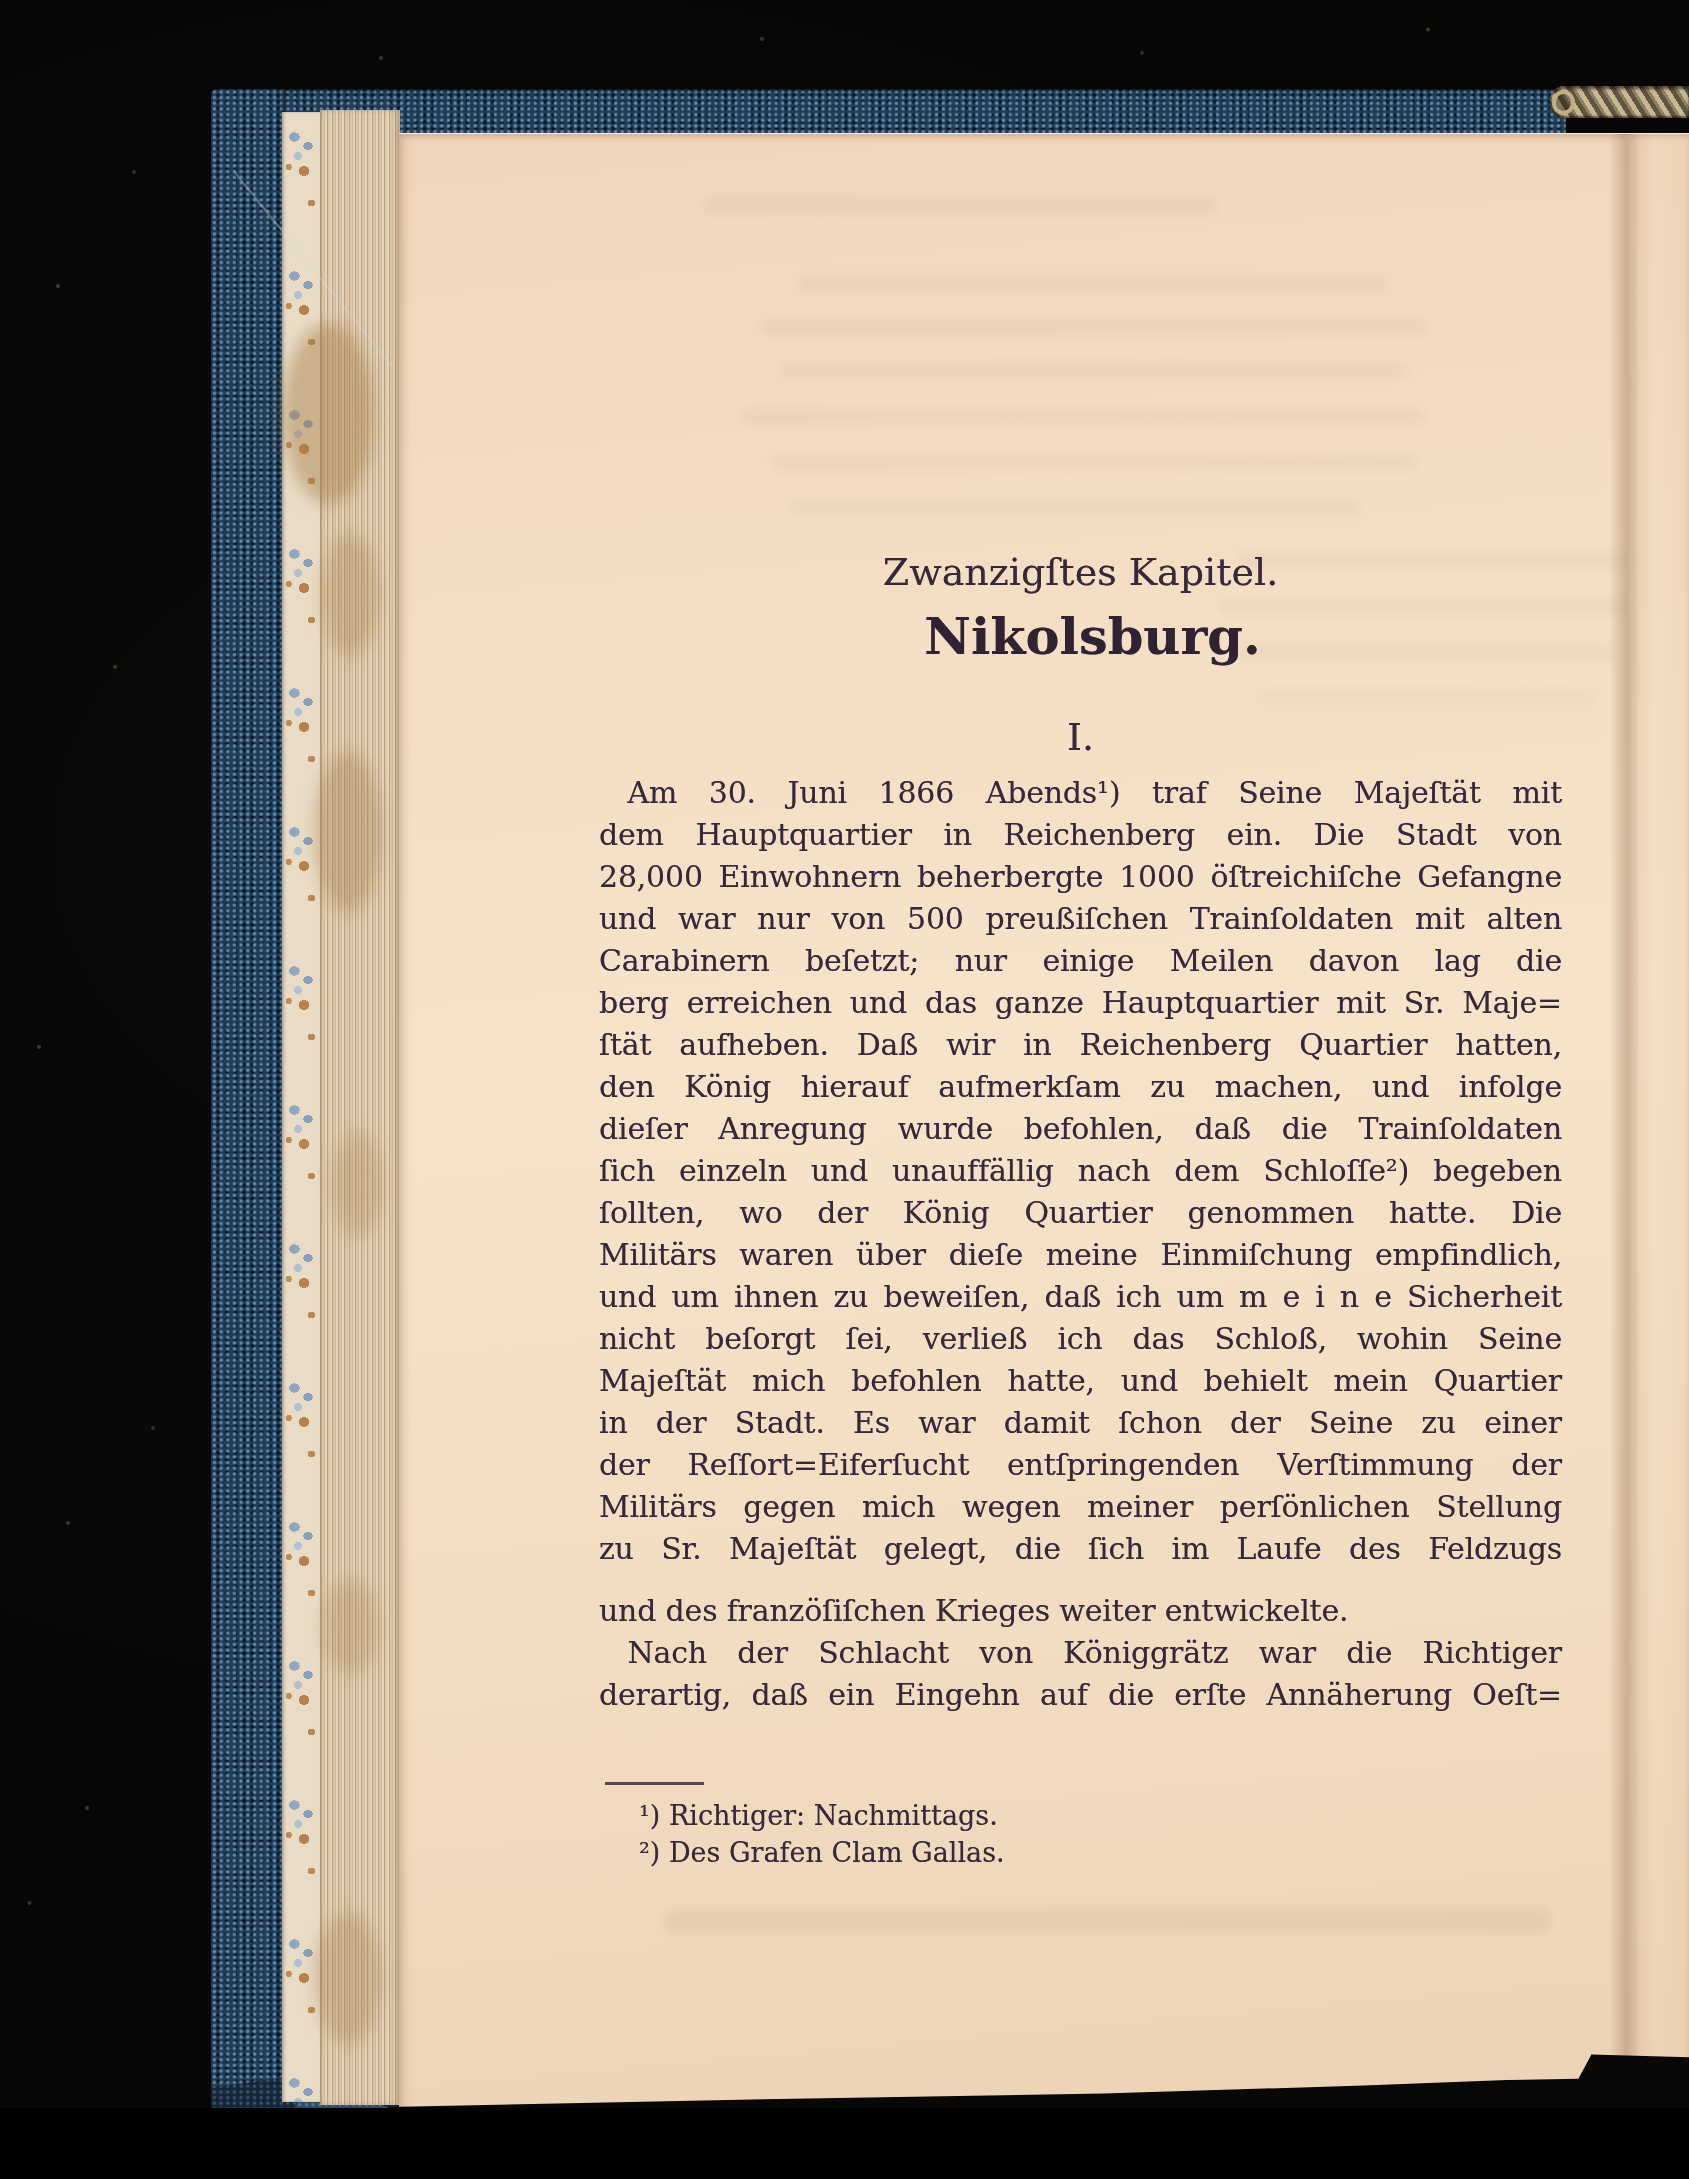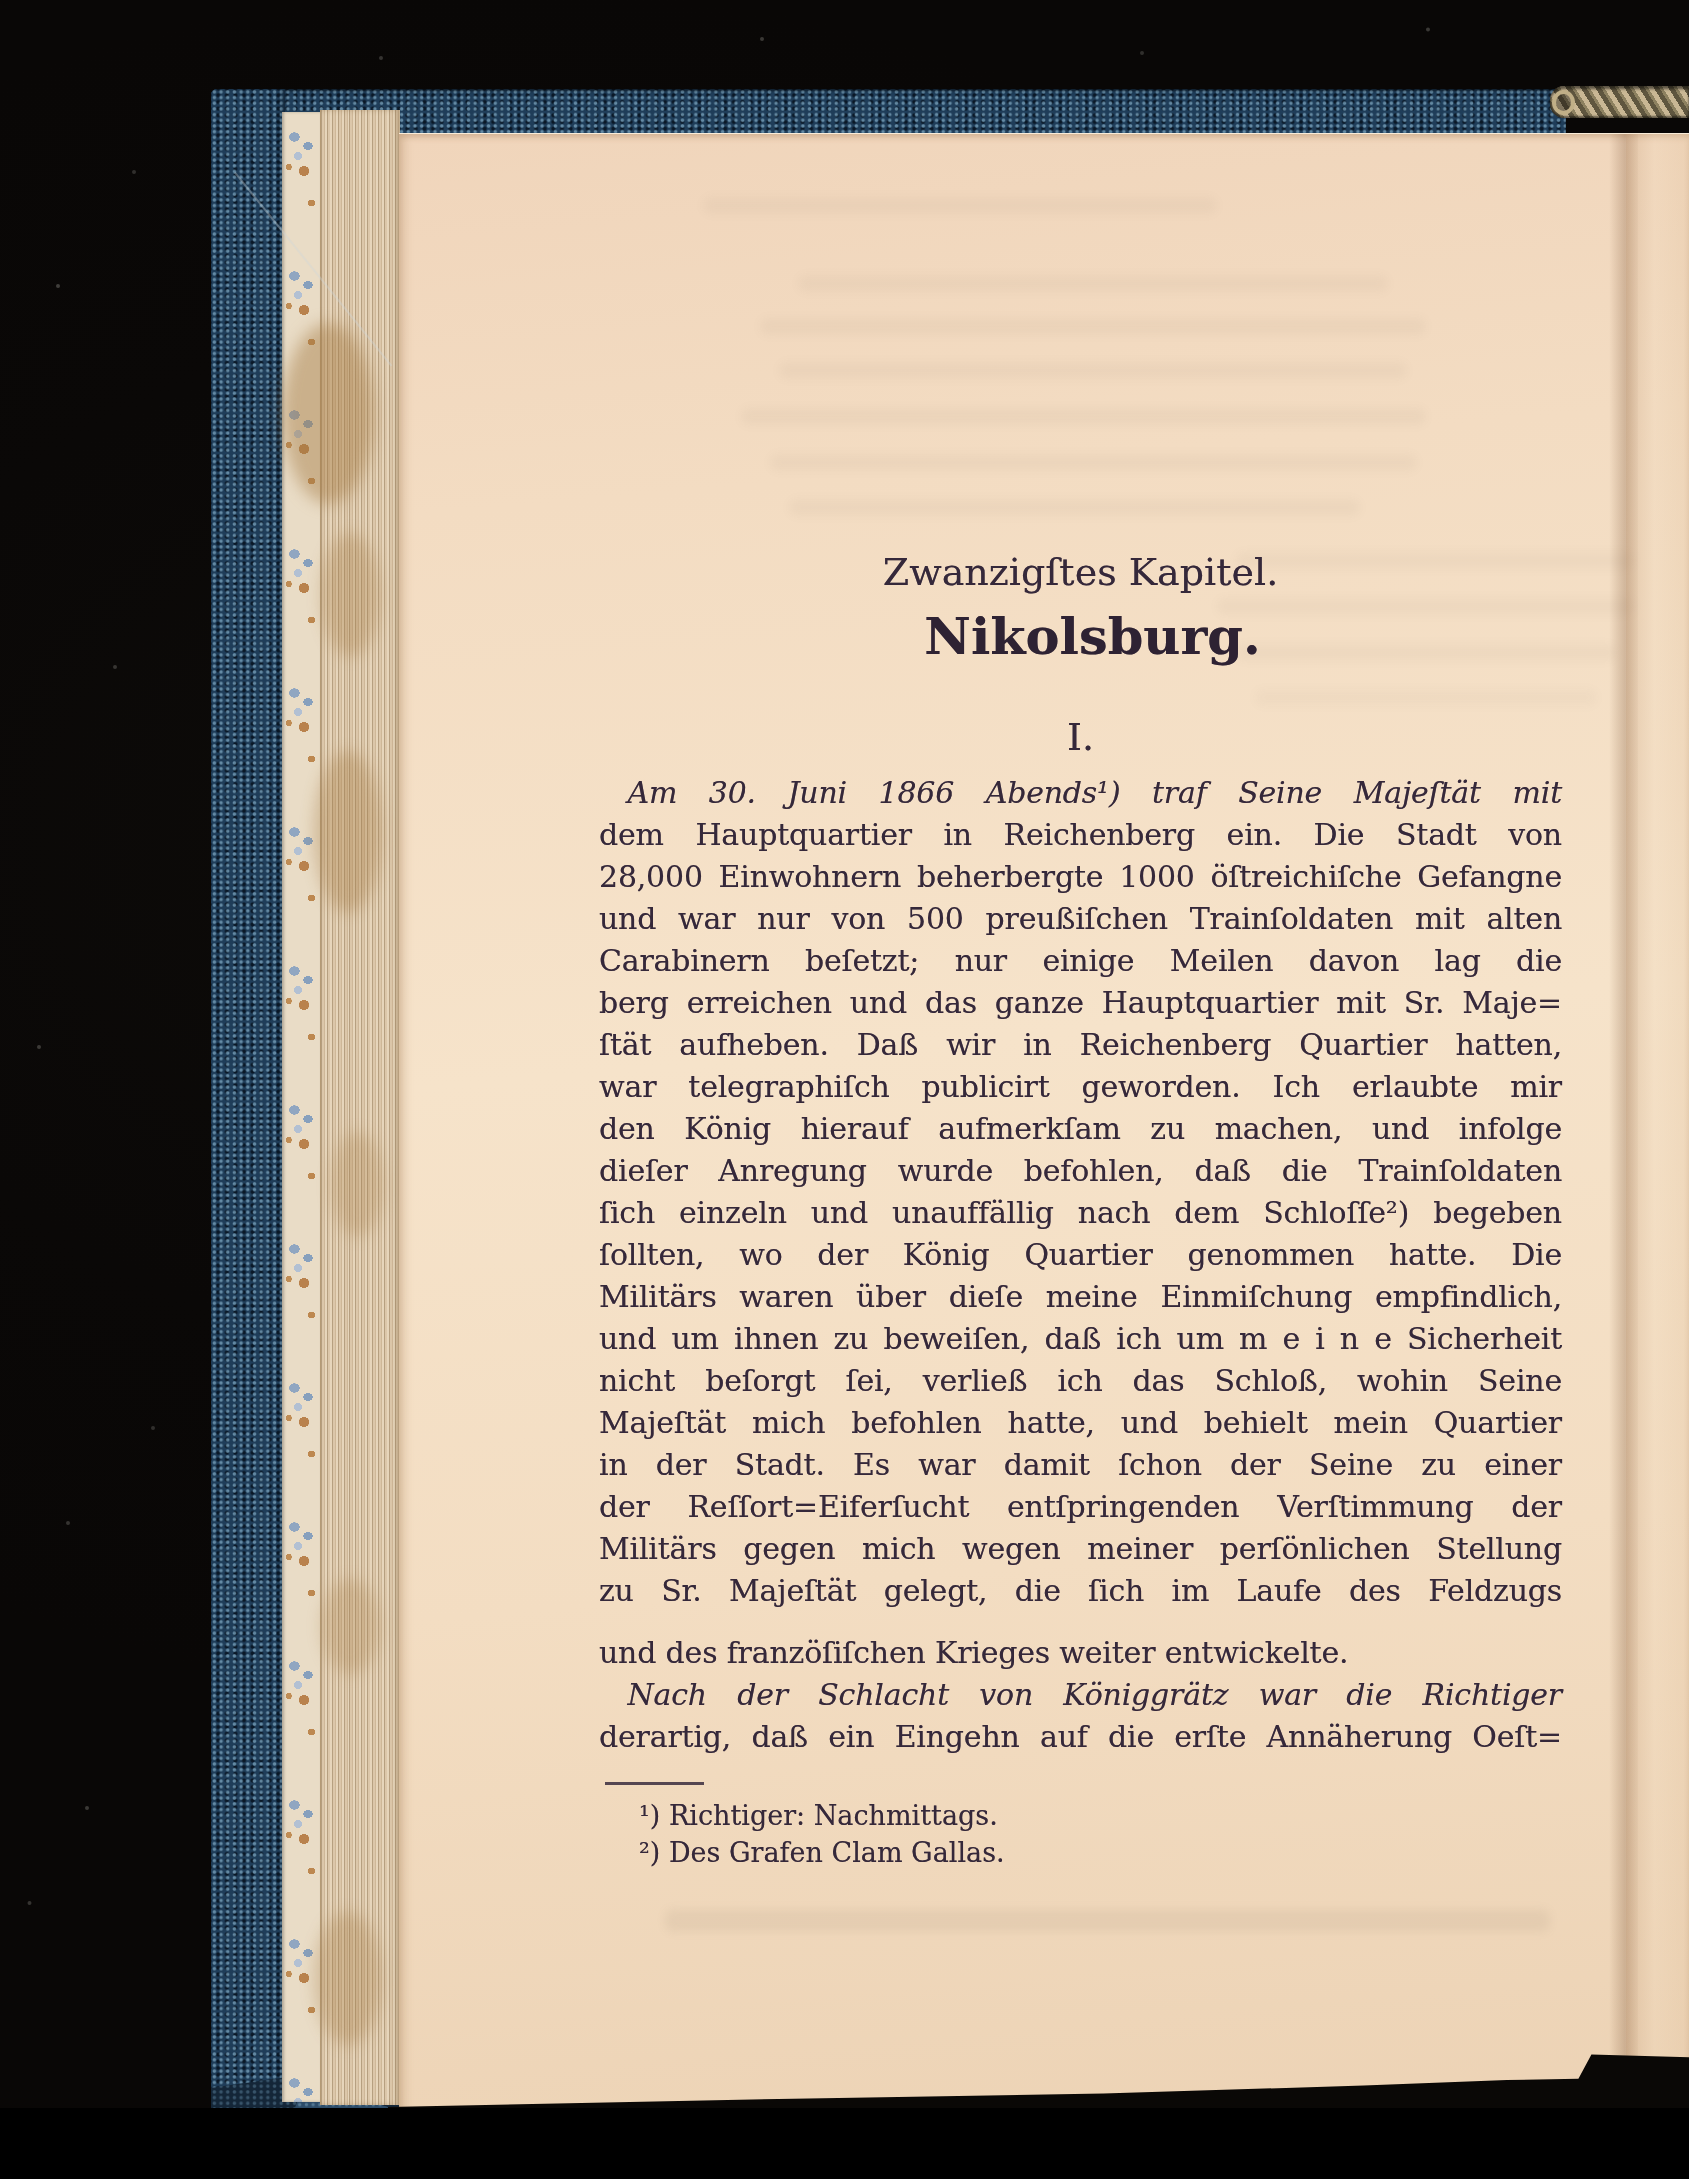--- a/index.html
+++ b/index.html
@@ -92,21 +92,21 @@
   
   .ink{color:#35283a;text-shadow:0 0 0.6px rgba(53,40,60,.55);}
   .chapter-head{left:200px;top:412px;width:963px;text-align:center;font-size:38px;line-height:53px;}
   .chapter-title{left:212px;top:469px;width:963px;text-align:center;font-size:51px;line-height:67px;font-weight:bold;color:#2e2233;}
   .section-num{left:200px;top:577px;width:963px;text-align:center;font-size:38px;line-height:53px;}
   .body-lines{left:200px;top:638px;width:963px;font-size:30px;letter-spacing:-0.2px;}
   .body-lines .line{position:relative;height:42px;line-height:42px;
     text-align:justify;text-align-last:justify;overflow:visible;white-space:nowrap;
     display:block;}
   .body-lines .line{white-space:normal;}
-  .body-lines .line.indent{padding-left:28.5px;font-style:italic;}
+  .body-lines .line.indent{padding-left:28.5px;}
   .body-lines .line.noj{text-align-last:left;margin-top:20px;}
   .fn-rule{left:206px;top:1648px;width:99px;height:2.9px;background:#3a2c3e;opacity:.85;}
   .footnotes{left:200px;top:1663px;width:963px;font-size:27px;line-height:37px;}
   .footnotes .fn-line{position:relative;padding-left:40px;}
 </style>
 </head>
 <body>
 
 <div class="scene">
   <div class="specks"></div>
@@ -149,21 +149,20 @@
     <div class="section-num ink">I.</div>
 
     <div class="body-lines ink">
         <div class="line indent">Am 30. Juni 1866 Abends¹) traf Seine Majeſtät mit</div>
         <div class="line">dem Hauptquartier in Reichenberg ein. Die Stadt von</div>
         <div class="line">28,000 Einwohnern beherbergte 1000 öſtreichiſche Gefangne</div>
         <div class="line">und war nur von 500 preußiſchen Trainſoldaten mit alten</div>
         <div class="line">Carabinern beſetzt; nur einige Meilen davon lag die</div>
         <div class="line">berg erreichen und das ganze Hauptquartier mit Sr. Maje=</div>
         <div class="line">ſtät aufheben. Daß wir in Reichenberg Quartier hatten,</div>
-        <div class="line">war telegraphiſch publicirt geworden. Ich erlaubte mir</div>
         <div class="line">den König hierauf aufmerkſam zu machen, und infolge</div>
         <div class="line">dieſer Anregung wurde befohlen, daß die Trainſoldaten</div>
         <div class="line">ſich einzeln und unauffällig nach dem Schloſſe²) begeben</div>
         <div class="line">ſollten, wo der König Quartier genommen hatte. Die</div>
         <div class="line">Militärs waren über dieſe meine Einmiſchung empfindlich,</div>
         <div class="line">und um ihnen zu beweiſen, daß ich um m e i n e Sicherheit</div>
         <div class="line">nicht beſorgt ſei, verließ ich das Schloß, wohin Seine</div>
         <div class="line">Majeſtät mich befohlen hatte, und behielt mein Quartier</div>
         <div class="line">in der Stadt. Es war damit ſchon der Seine zu einer</div>
         <div class="line">der Reſſort=Eiferſucht entſpringenden Verſtimmung der</div>

